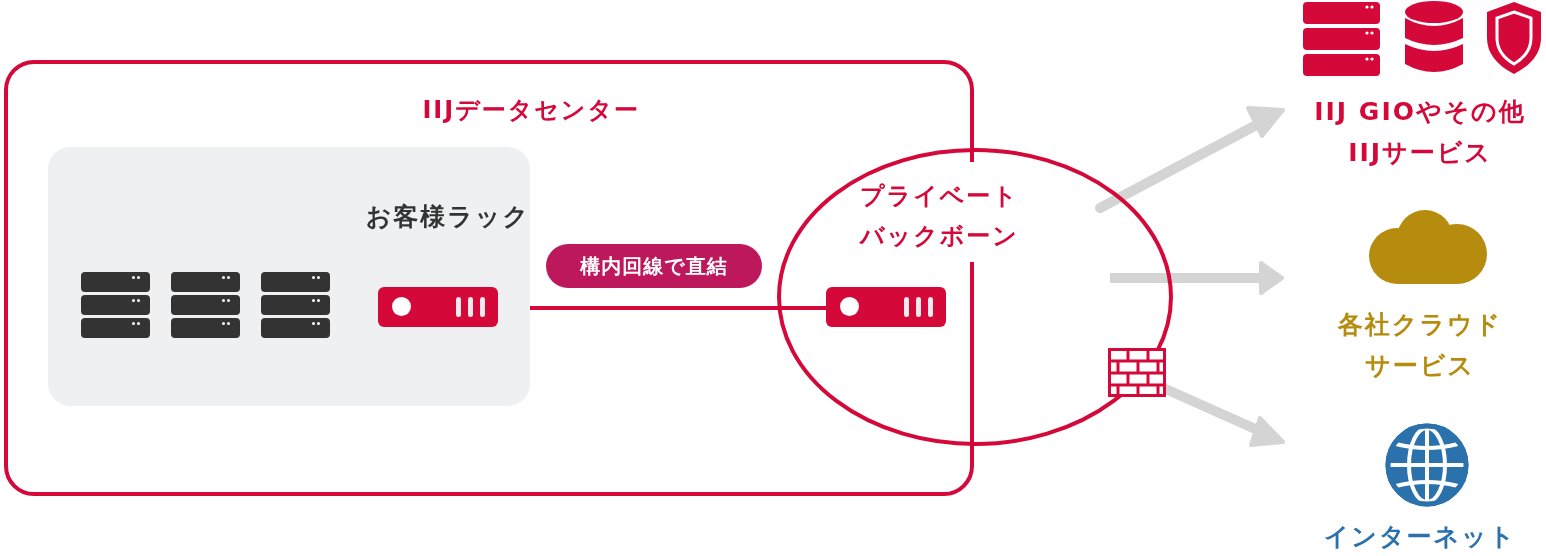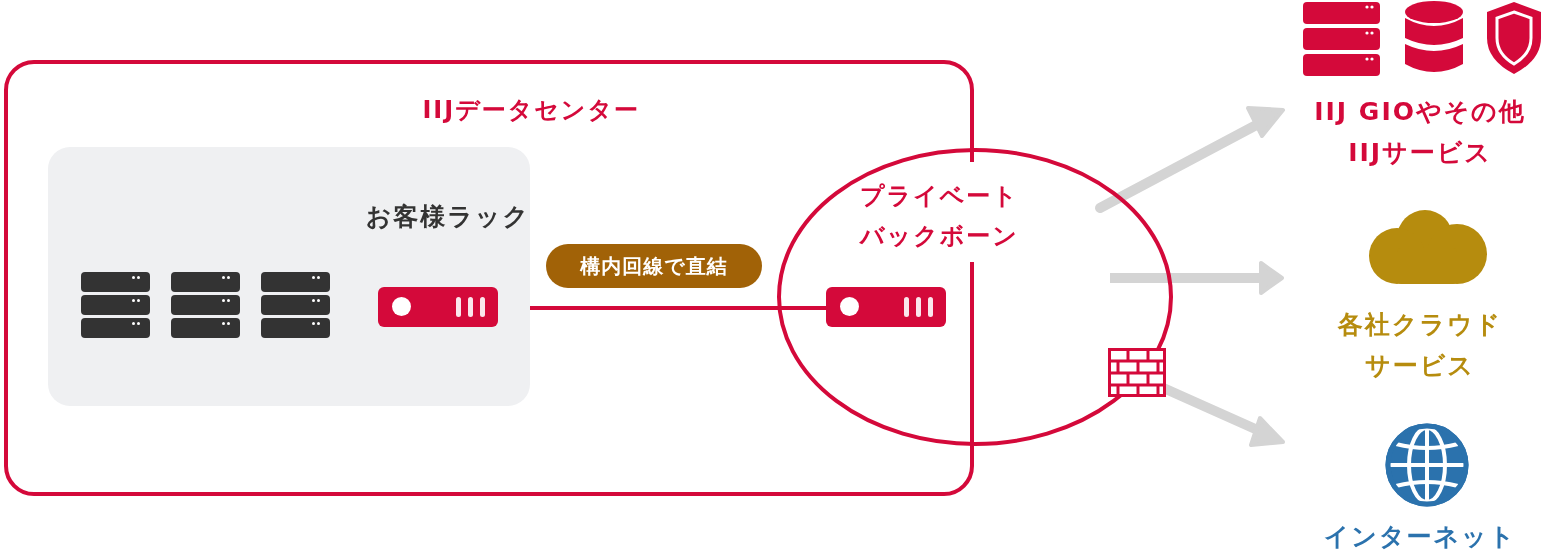--- a/index.html
+++ b/index.html
@@ -20,21 +20,21 @@
     .server-unit .dots { position: absolute; right: 8px; top: 4px; width: 10px; height: 4px; }
     .server-unit .dots::before, .server-unit .dots::after {
       content: ""; position: absolute; top: 0; width: 3px; height: 3px; border-radius: 50%; background: #ffffff; }
     .server-unit .dots::before { left: 0; }
     .server-unit .dots::after { left: 5px; }
     .router { position: absolute; width: 120px; height: 40px; background: #d4093a; border-radius: 6px; }
     .router .led { position: absolute; left: 14px; top: 10px; width: 19px; height: 19px;
                    border-radius: 50%; background: #ffffff; }
     .router .bars { position: absolute; right: 12px; top: 10px; width: 30px; height: 20px; }
     .router .bars span { position: absolute; top: 0; width: 5px; height: 20px; border-radius: 3px; background: #fbe6ec; }
-    .direct-badge { left: 546px; top: 244px; width: 216px; height: 44px; background: #a16207;
+    .direct-badge { left: 546px; top: 244px; width: 216px; height: 44px; background: #be185d;
                     border-radius: 22px; color: #ffffff; font-size: 20px; font-weight: bold;
                     text-align: center; line-height: 44px; letter-spacing: 1px; }
     .backbone-label { left: 860px; top: 176px; width: 230px; text-align: left; color: #d4093a;
                       font-size: 24px; font-weight: bold; line-height: 40px; letter-spacing: 2px; }
     .service-label { text-align: center; font-size: 25px; font-weight: bold; line-height: 41px; letter-spacing: 2px; }
     svg.overlay { position: absolute; left: 0; top: 0; }
   </style>
 </head>
 <body>
 

